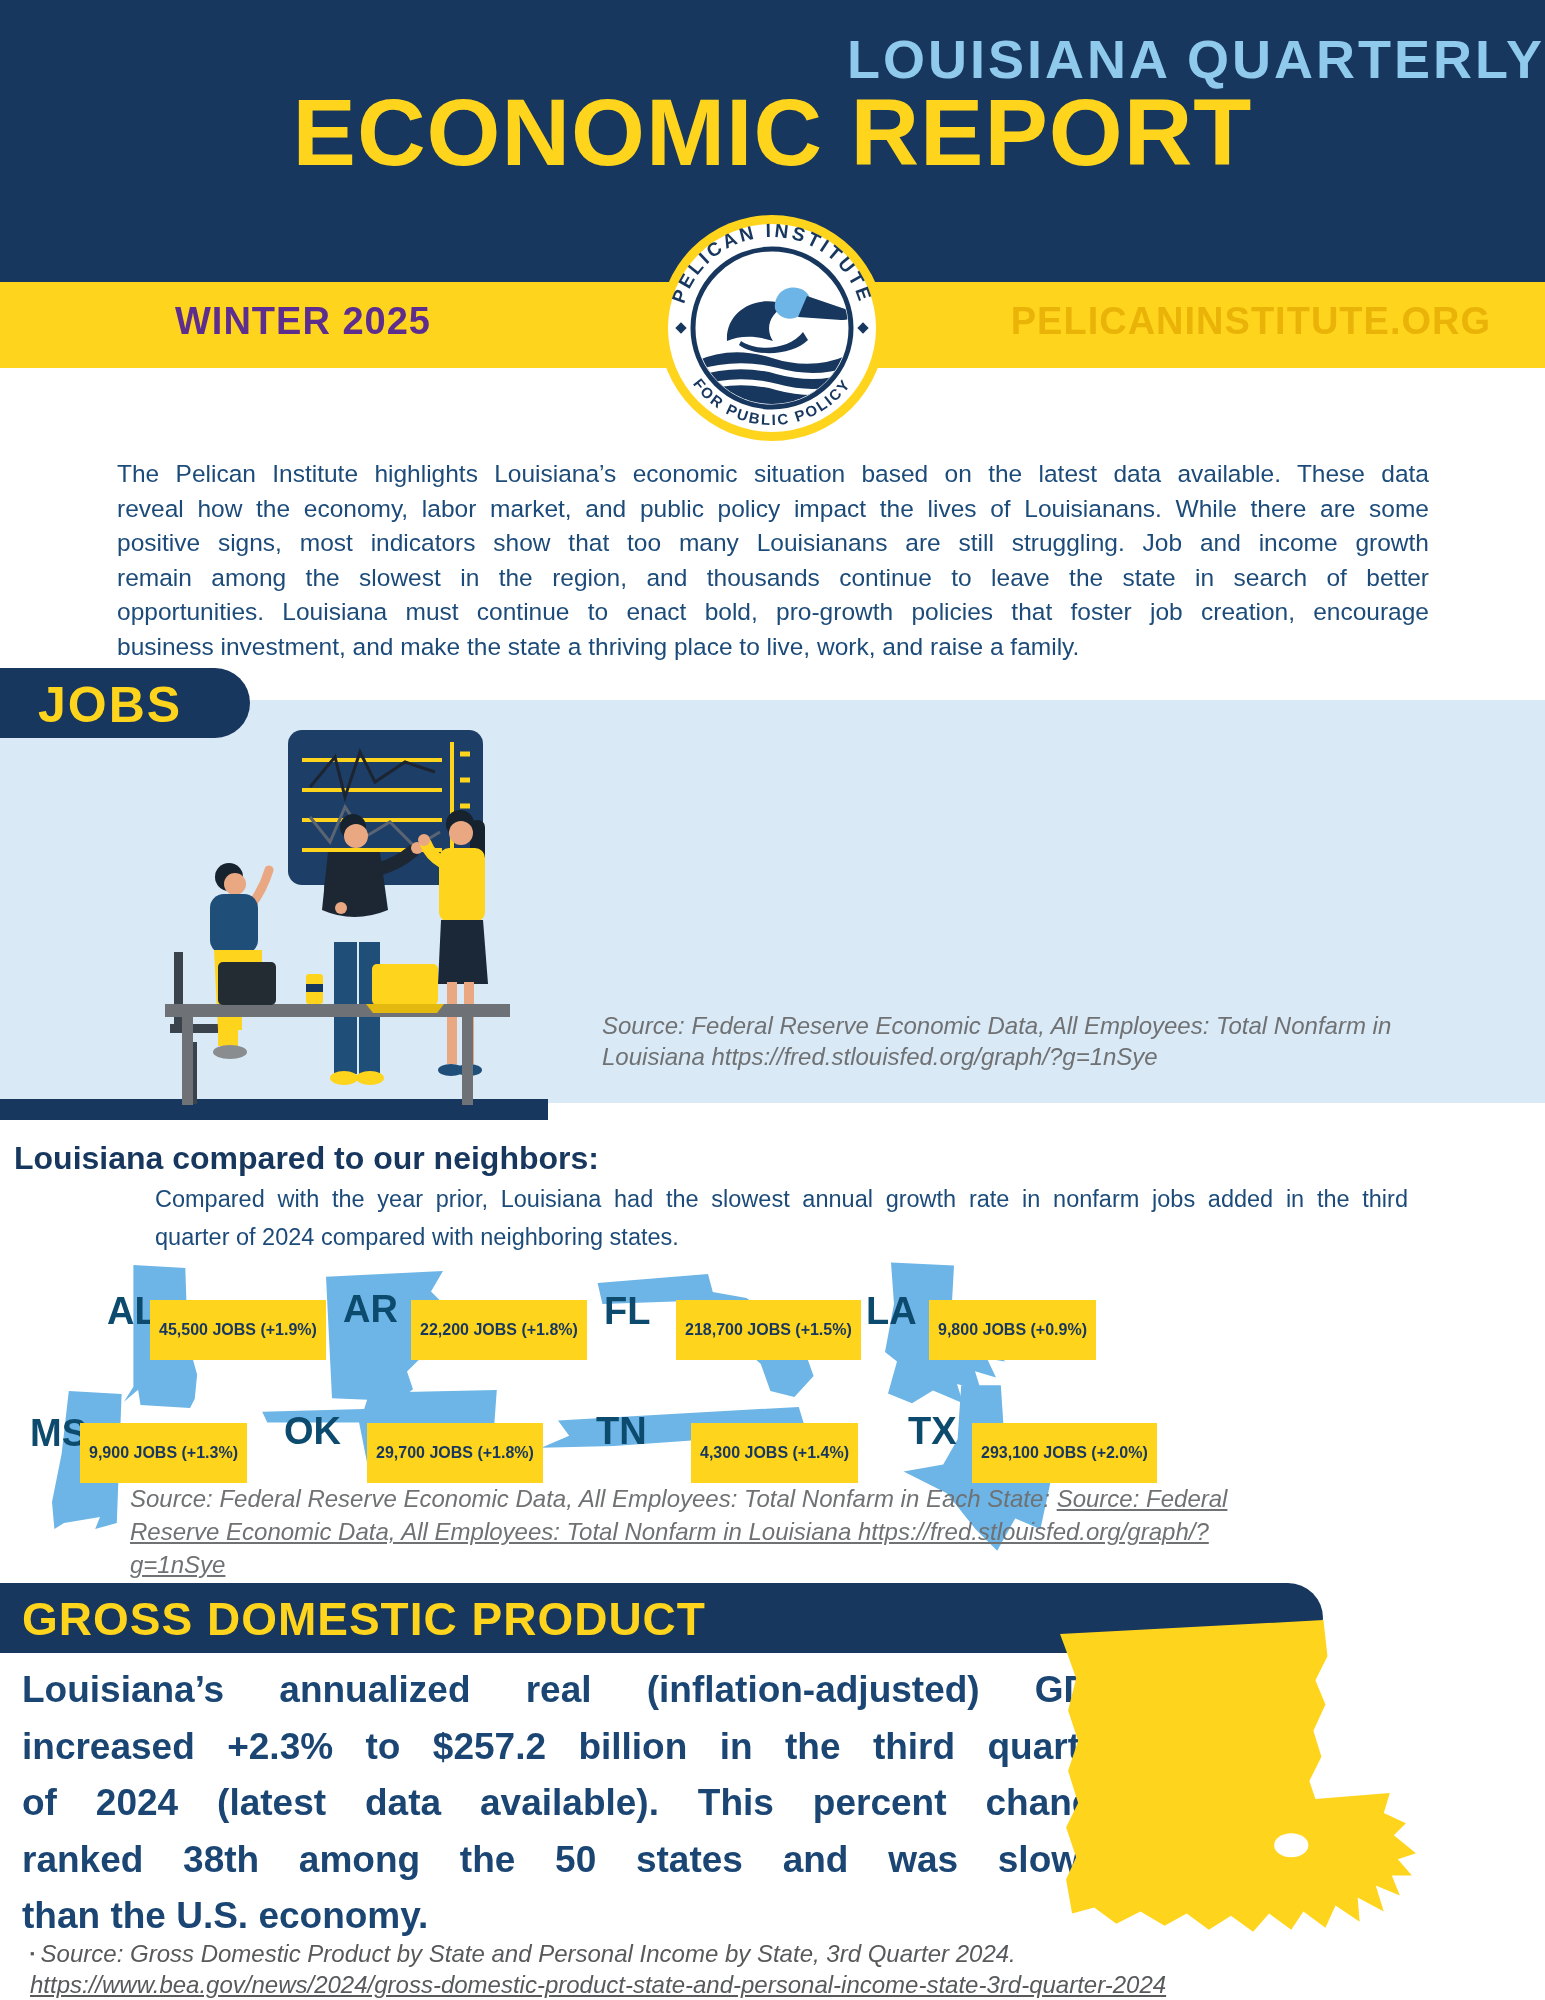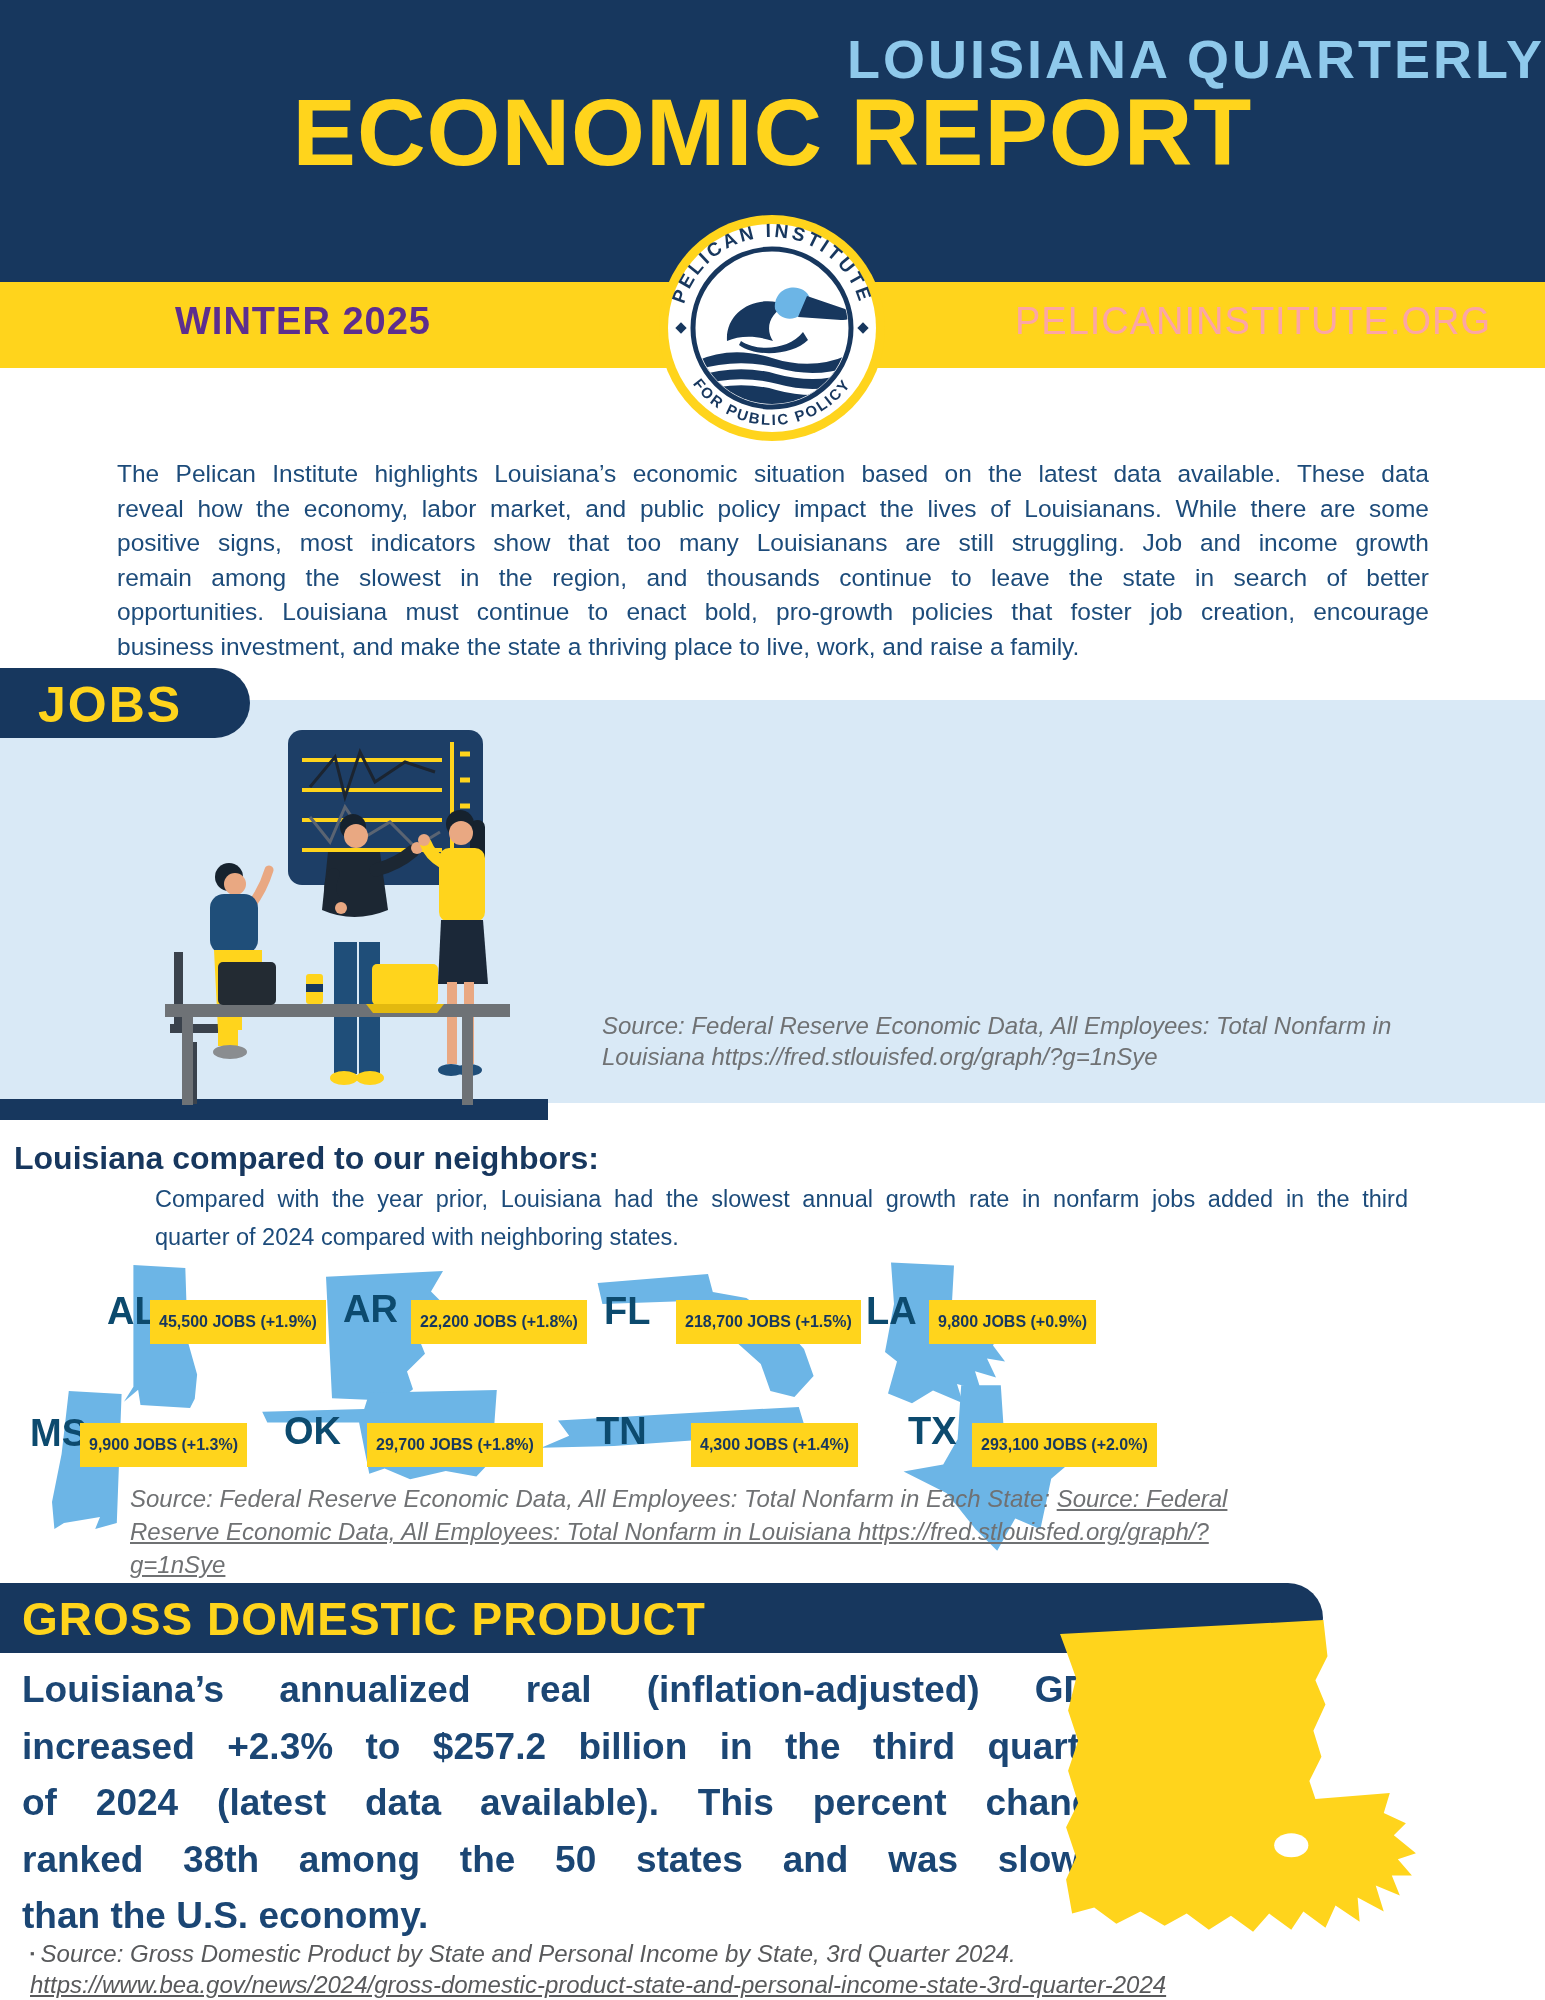--- a/index.html
+++ b/index.html
@@ -7,21 +7,21 @@
   .page { position:relative; width:1545px; height:2000px; background:#fff; overflow:hidden; margin:0 auto; }
 
   
   .masthead { position:absolute; left:0; top:0; width:1545px; height:368px; background:#17375E; }
   .m-title1 { position:absolute; top:28px; left:0; width:100%; text-align:right;
               font-size:54px; font-weight:700; letter-spacing:3px; color:#8FC9EB; }
   .m-title2 { position:absolute; top:78px; left:0; width:100%; text-align:center;
               font-size:95px; font-weight:800; letter-spacing:1px; color:#FFD41C; }
   .band { position:absolute; top:282px; left:0; width:1545px; height:86px; background:#FFD41C; }
   .season  { position:absolute; top:300px; left:175px; font-size:38px; font-weight:700; color:#5D2E8E; letter-spacing:1px; }
-  .website { position:absolute; top:300px; right:54px; font-size:38px; font-weight:400; color:#fca5a5; letter-spacing:1px;margin-left:33px; }
+  .website { position:absolute; top:300px; right:54px; font-size:38px; font-weight:700; color:#eab308; letter-spacing:1px;margin-left:33px; }
   .logo { position:absolute; left:657px; top:213px; width:230px; height:230px; z-index:6; }
 
   
   .jlines { white-space:pre-line; text-align:justify; text-align-last:justify; }
   .lastline { text-align:left; }
   .intro { position:absolute; left:117px; top:457px; width:1312px; color:#1C4B7A;
            font-size:24.5px; line-height:34.5px; }
 
   
   .jobs-pill { position:absolute; left:0; top:668px; width:250px; height:70px; background:#17375E;
@@ -36,21 +36,21 @@
   .jobs-source { position:absolute; left:602px; top:1010px; width:840px; color:#6F7173;
                  font-style:italic; font-size:24px; line-height:31px; white-space:pre-line; }
 
   
   .nb-heading { position:absolute; left:14px; top:1140px; font-size:32px; font-weight:800; color:#17375E; }
   .nb-desc { position:absolute; left:155px; top:1180px; width:1253px; color:#1C4B7A; font-size:23.5px; line-height:38px; }
   .state-shape { position:absolute; }
   .state-shape svg { width:100%; height:100%; display:block; }
   .state-abbr { position:absolute; font-size:38px; font-weight:700; color:#0c4a6e; z-index:2; }
   .state-badge { position:absolute; background:#FFD41C; color:#17375E; font-size:16px; font-weight:700;
-                 padding:13px 9px; z-index:2; white-space:nowrap; }
+                 padding:21px 9px; z-index:2; white-space:nowrap; }
   .nb-source { position:absolute; left:130px; top:1482px; width:1120px; color:#6F7173;
                font-style:italic; font-size:24px; line-height:33px; }
   .lnk { text-decoration:underline; }
 
   
   .gdp-band { position:absolute; left:0; top:1583px; width:1323px; height:70px; background:#17375E;
               border-radius:0 42px 42px 0; z-index:1; }
   .gdp-band span { position:absolute; left:22px; top:9px; font-size:46px; font-weight:800; color:#FFD41C; letter-spacing:1px; }
   .gdp-la { position:absolute; left:1052px; top:1612px; width:372px; height:382px; z-index:2; }
   .gdp-para { position:absolute; left:22px; top:1662px; width:1093px; color:#1B4674;

